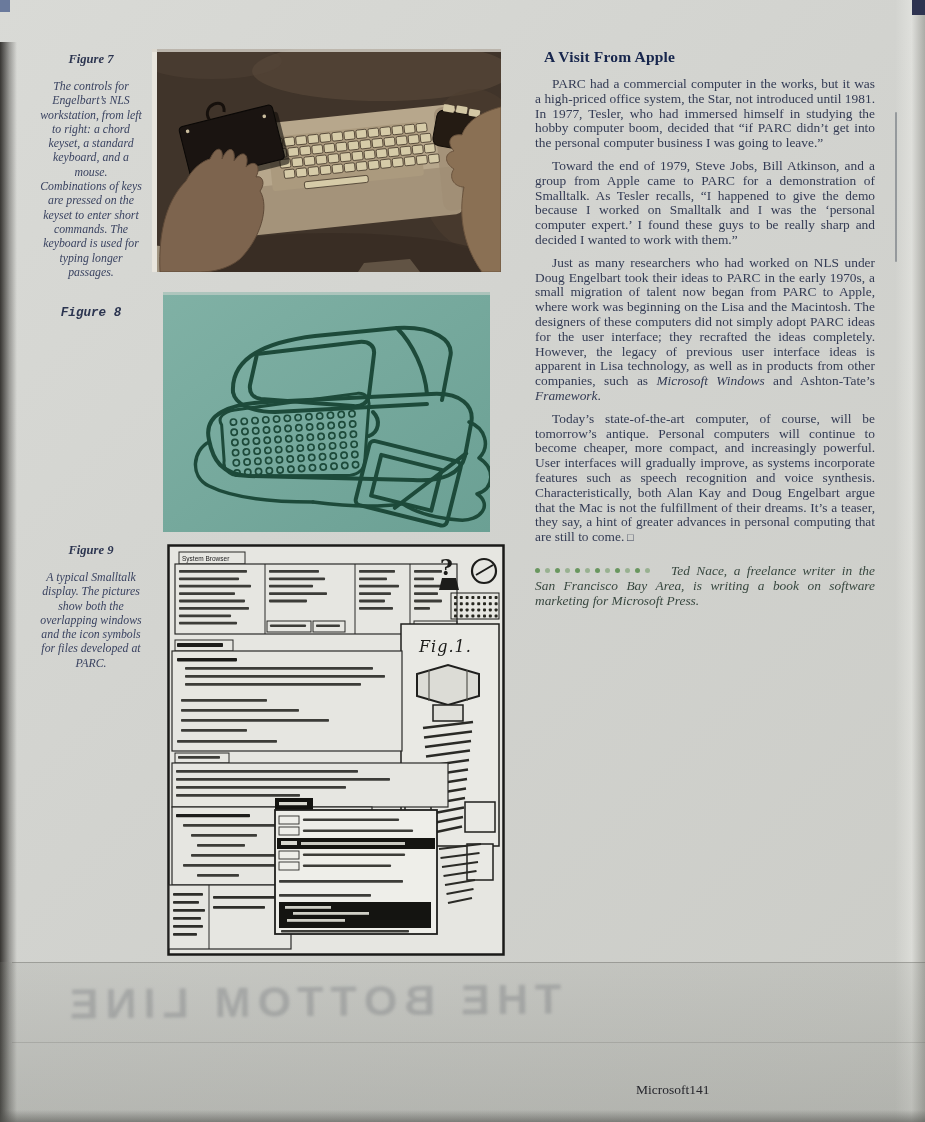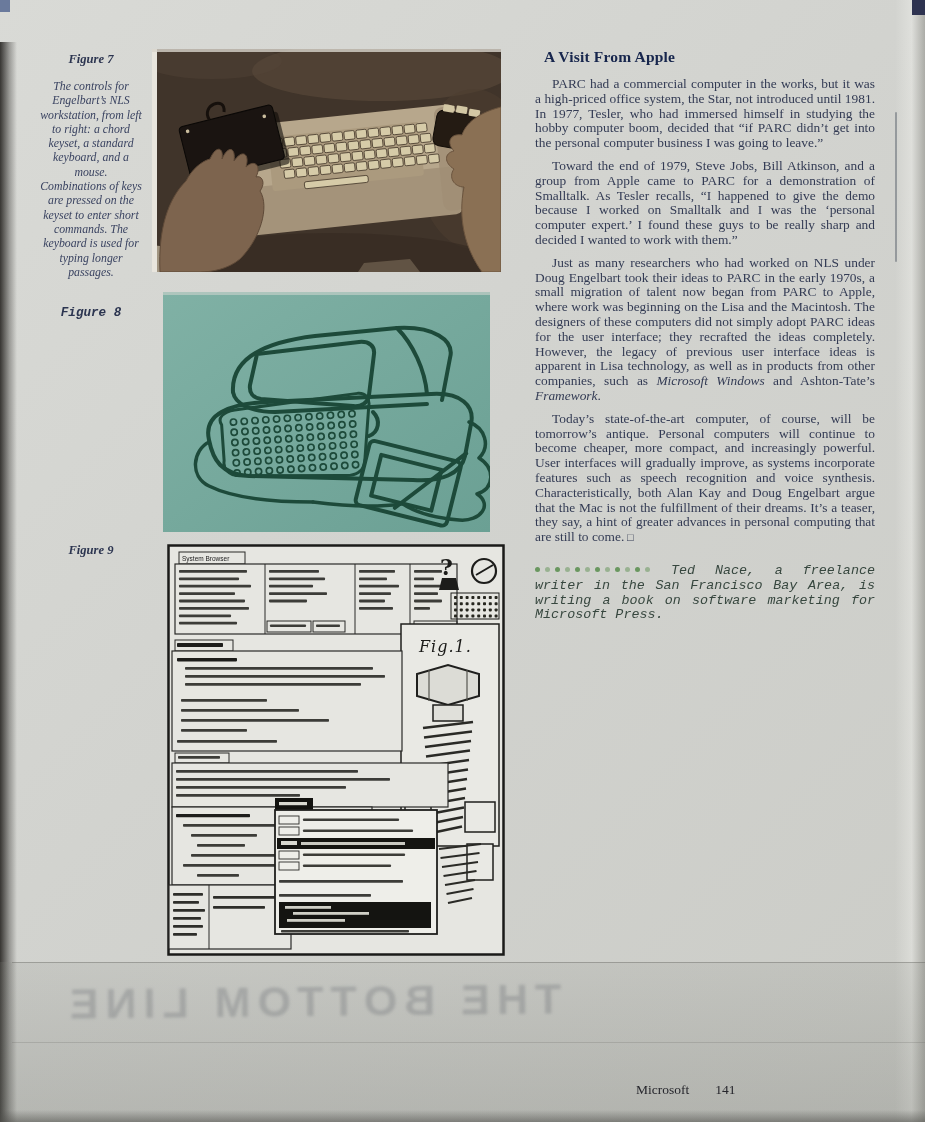--- a/index.html
+++ b/index.html
@@ -45,27 +45,27 @@
   .photo{position:absolute;left:152px;top:49px;width:349px;height:223px;}
   .flexfig{position:absolute;left:163px;top:292px;width:327px;height:240px;}
   .stalk{position:absolute;left:167px;top:544px;width:338px;height:412px;}
   .photo svg,.flexfig svg,.stalk svg{display:block;width:100%;height:100%;}
   
   .article{position:absolute;left:527px;top:48px;width:356px;color:var(--body-text);}
   .article h3{margin:0 0 11px 0;font-size:15.5px;font-weight:bold;color:var(--heading);text-indent:17px;letter-spacing:.2px;}
   .article p{margin:8px;font-size:13.4px;line-height:14.8px;text-align:justify;text-indent:17px;}
   .article .endmark{font-size:11px;}
   .bio{margin-top:17px !important;text-indent:0 !important;text-align:right;
-    font-style:italic;color:#37473f;font-size:13.6px;line-height:16.4px;font-family:Liberation Mono, monospace;}
+    font-style:italic;color:#37473f;font-size:13.6px;line-height:16.4px;}
   .bio-dots{display:inline-block;margin-right:16px;vertical-align:2px;}
   .bio-dots .dot{display:inline-block;width:5px;height:5px;border-radius:50%;background:var(--bio-dot);margin-right:5px;}
   .bio-dots .dot.pale{opacity:.55;}
   
   .footer{position:absolute;left:636px;top:1082px;font-size:13.5px;color:#26262c;}
-  .footer .pagenum{margin-left:26px;}
+  .footer .pagenum{}
 </style>
 </head>
 <body>
 
 <div class="sheet">
 
   <div class="edge-left"></div>
   <div class="edge-right"></div>
   <div class="edge-right-line"></div>
   <div class="corner-tl"></div>
@@ -78,20 +78,21 @@
 
   <div class="caption cap-f7">
     <h4>Figure 7</h4>
     <p>The controls for Engelbart’s NLS workstation, from left to right: a chord keyset, a standard keyboard, and a mouse. Combinations of keys are pressed on the keyset to enter short commands. The keyboard is used for typing longer passages.</p>
   </div>
   <div class="caption cap-f8">
     <h4>Figure 8</h4>
   </div>
   <div class="caption cap-f9">
     <h4>Figure 9</h4>
+    <p>A typical Smalltalk display. The pictures show both the overlapping windows and the icon symbols for files developed at PARC.</p>
   </div>
 
   <div class="photo">
     <svg viewBox="0 0 349 223">
       <rect width="349" height="223" fill="#40342a"></rect>
       <ellipse cx="230" cy="22" rx="130" ry="30" fill="#5c4c3c" opacity=".55"></ellipse>
       <ellipse cx="60" cy="12" rx="70" ry="18" fill="#55463a" opacity=".4"></ellipse>
       <ellipse cx="322" cy="120" rx="55" ry="80" fill="#4c3d31" opacity=".6"></ellipse>
       <ellipse cx="180" cy="212" rx="160" ry="28" fill="#362b22" opacity=".7"></ellipse>
       <polygon points="0,196 62,204 40,223 0,223" fill="#b3a791" opacity=".85"></polygon>

